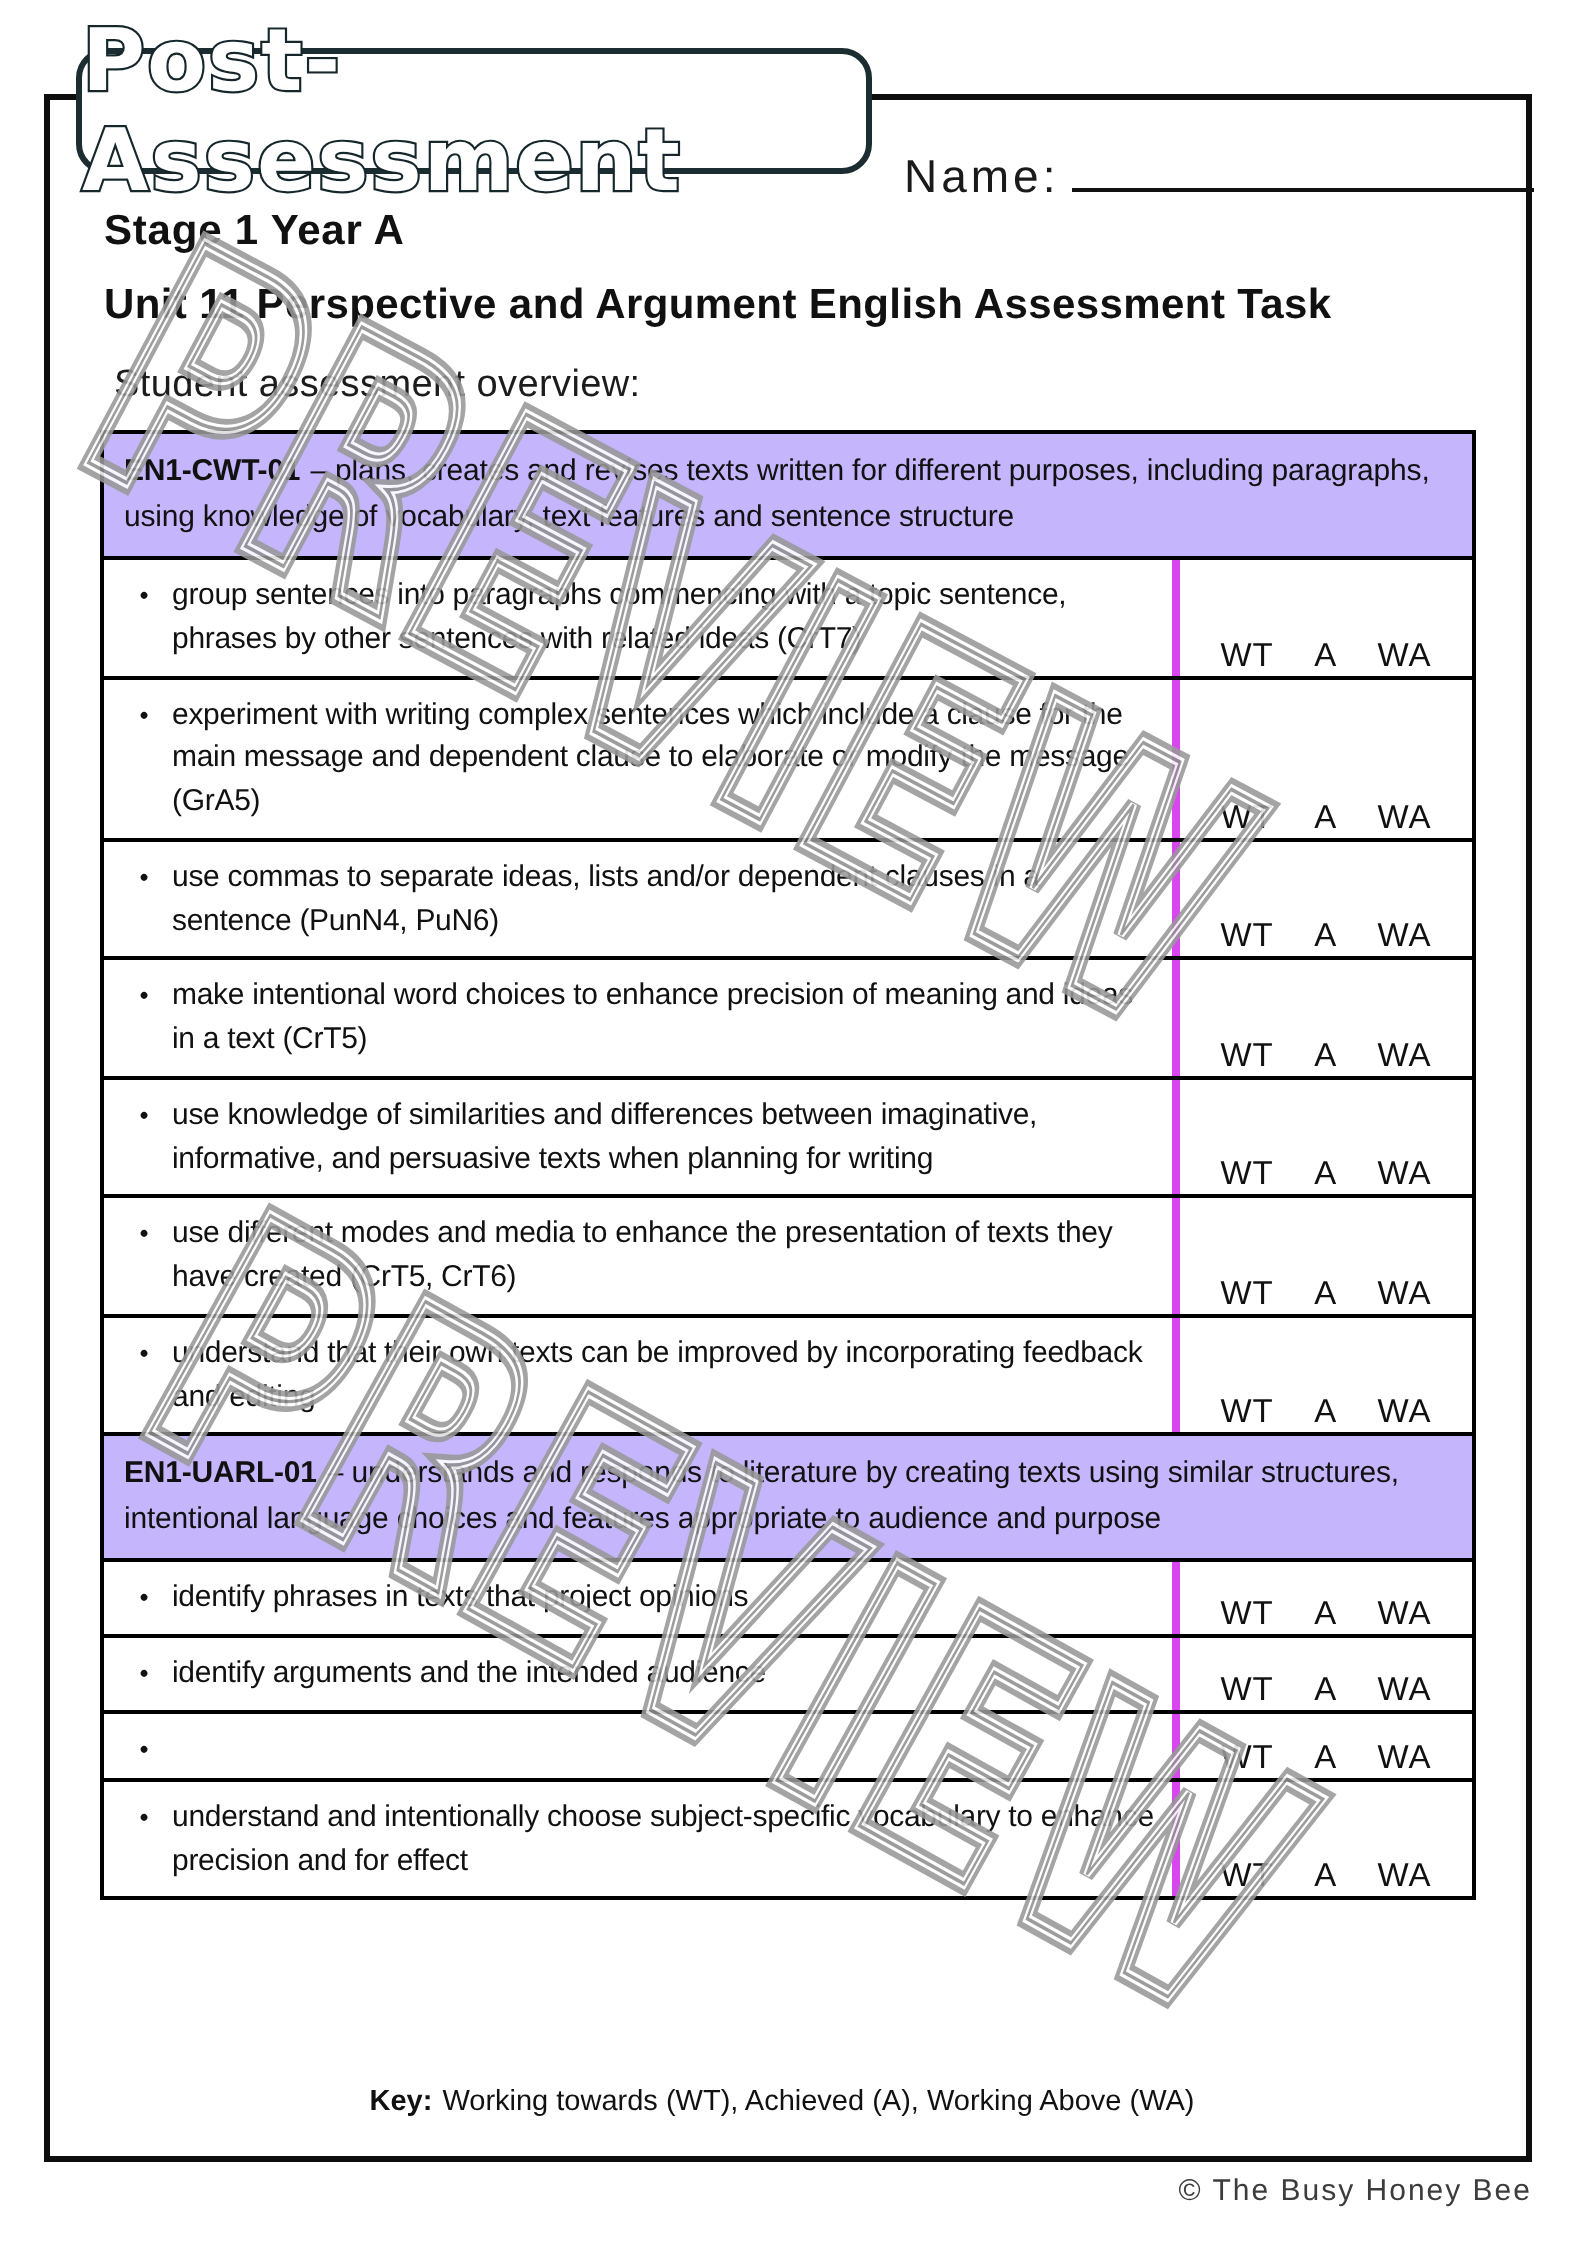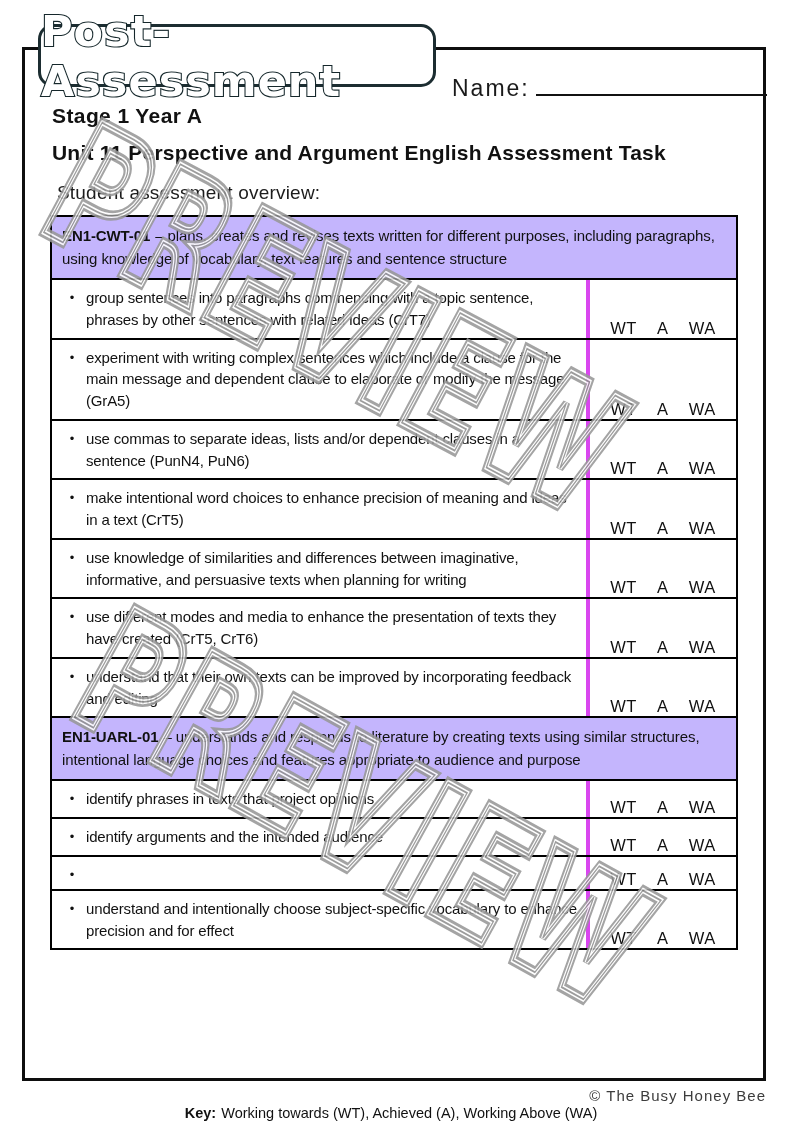--- a/index.html
+++ b/index.html
@@ -27,21 +27,21 @@
   .trow{border-top:2px solid #000;display:flex;}
   .trow:first-child{border-top:none;}
   .thead{display:block;background:#c4b5fd;padding:8px 10px;font-size:15px;line-height:1.5;letter-spacing:-0.1px;}
   .code{font-weight:bold;margin-right:5px;}
   .cdesc{flex:1;display:flex;padding:7px 8px 7px 6px;}
   .bullet{flex:none;width:28px;text-align:center;font-size:13px;padding-top:3px;}
   .itext{font-size:15px;line-height:1.45;letter-spacing:-0.15px;max-width:492px;}
   .crate{flex:none;width:146px;border-left:4px solid #d946ef;display:flex;align-items:flex-end;
          justify-content:space-evenly;font-size:16.5px;letter-spacing:.5px;}
 
-  .keyline{position:absolute;left:22px;top:1105px;width:738px;text-align:center;font-size:14.5px;}
+  .keyline{position:absolute;left:22px;top:1043px;width:738px;text-align:center;font-size:14.5px;}
   .keyline .klabel{font-weight:bold;}
   .keyline .ktext{margin-left:5px;}
 
   .copyright{position:absolute;right:28px;top:1087px;font-size:15px;color:#3c3c3c;letter-spacing:1px;}
 
   .wm{position:absolute;z-index:60;pointer-events:none;font-family:"DejaVu Sans",sans-serif;
       font-weight:bold;font-size:170px;line-height:1;letter-spacing:6px;transform-origin:left top;
       width:1000px;height:220px;opacity:.88;}
   .wm span{position:absolute;left:0;top:0;color:transparent;white-space:nowrap;}
   .wm .l1{-webkit-text-stroke:11px #989898;}

